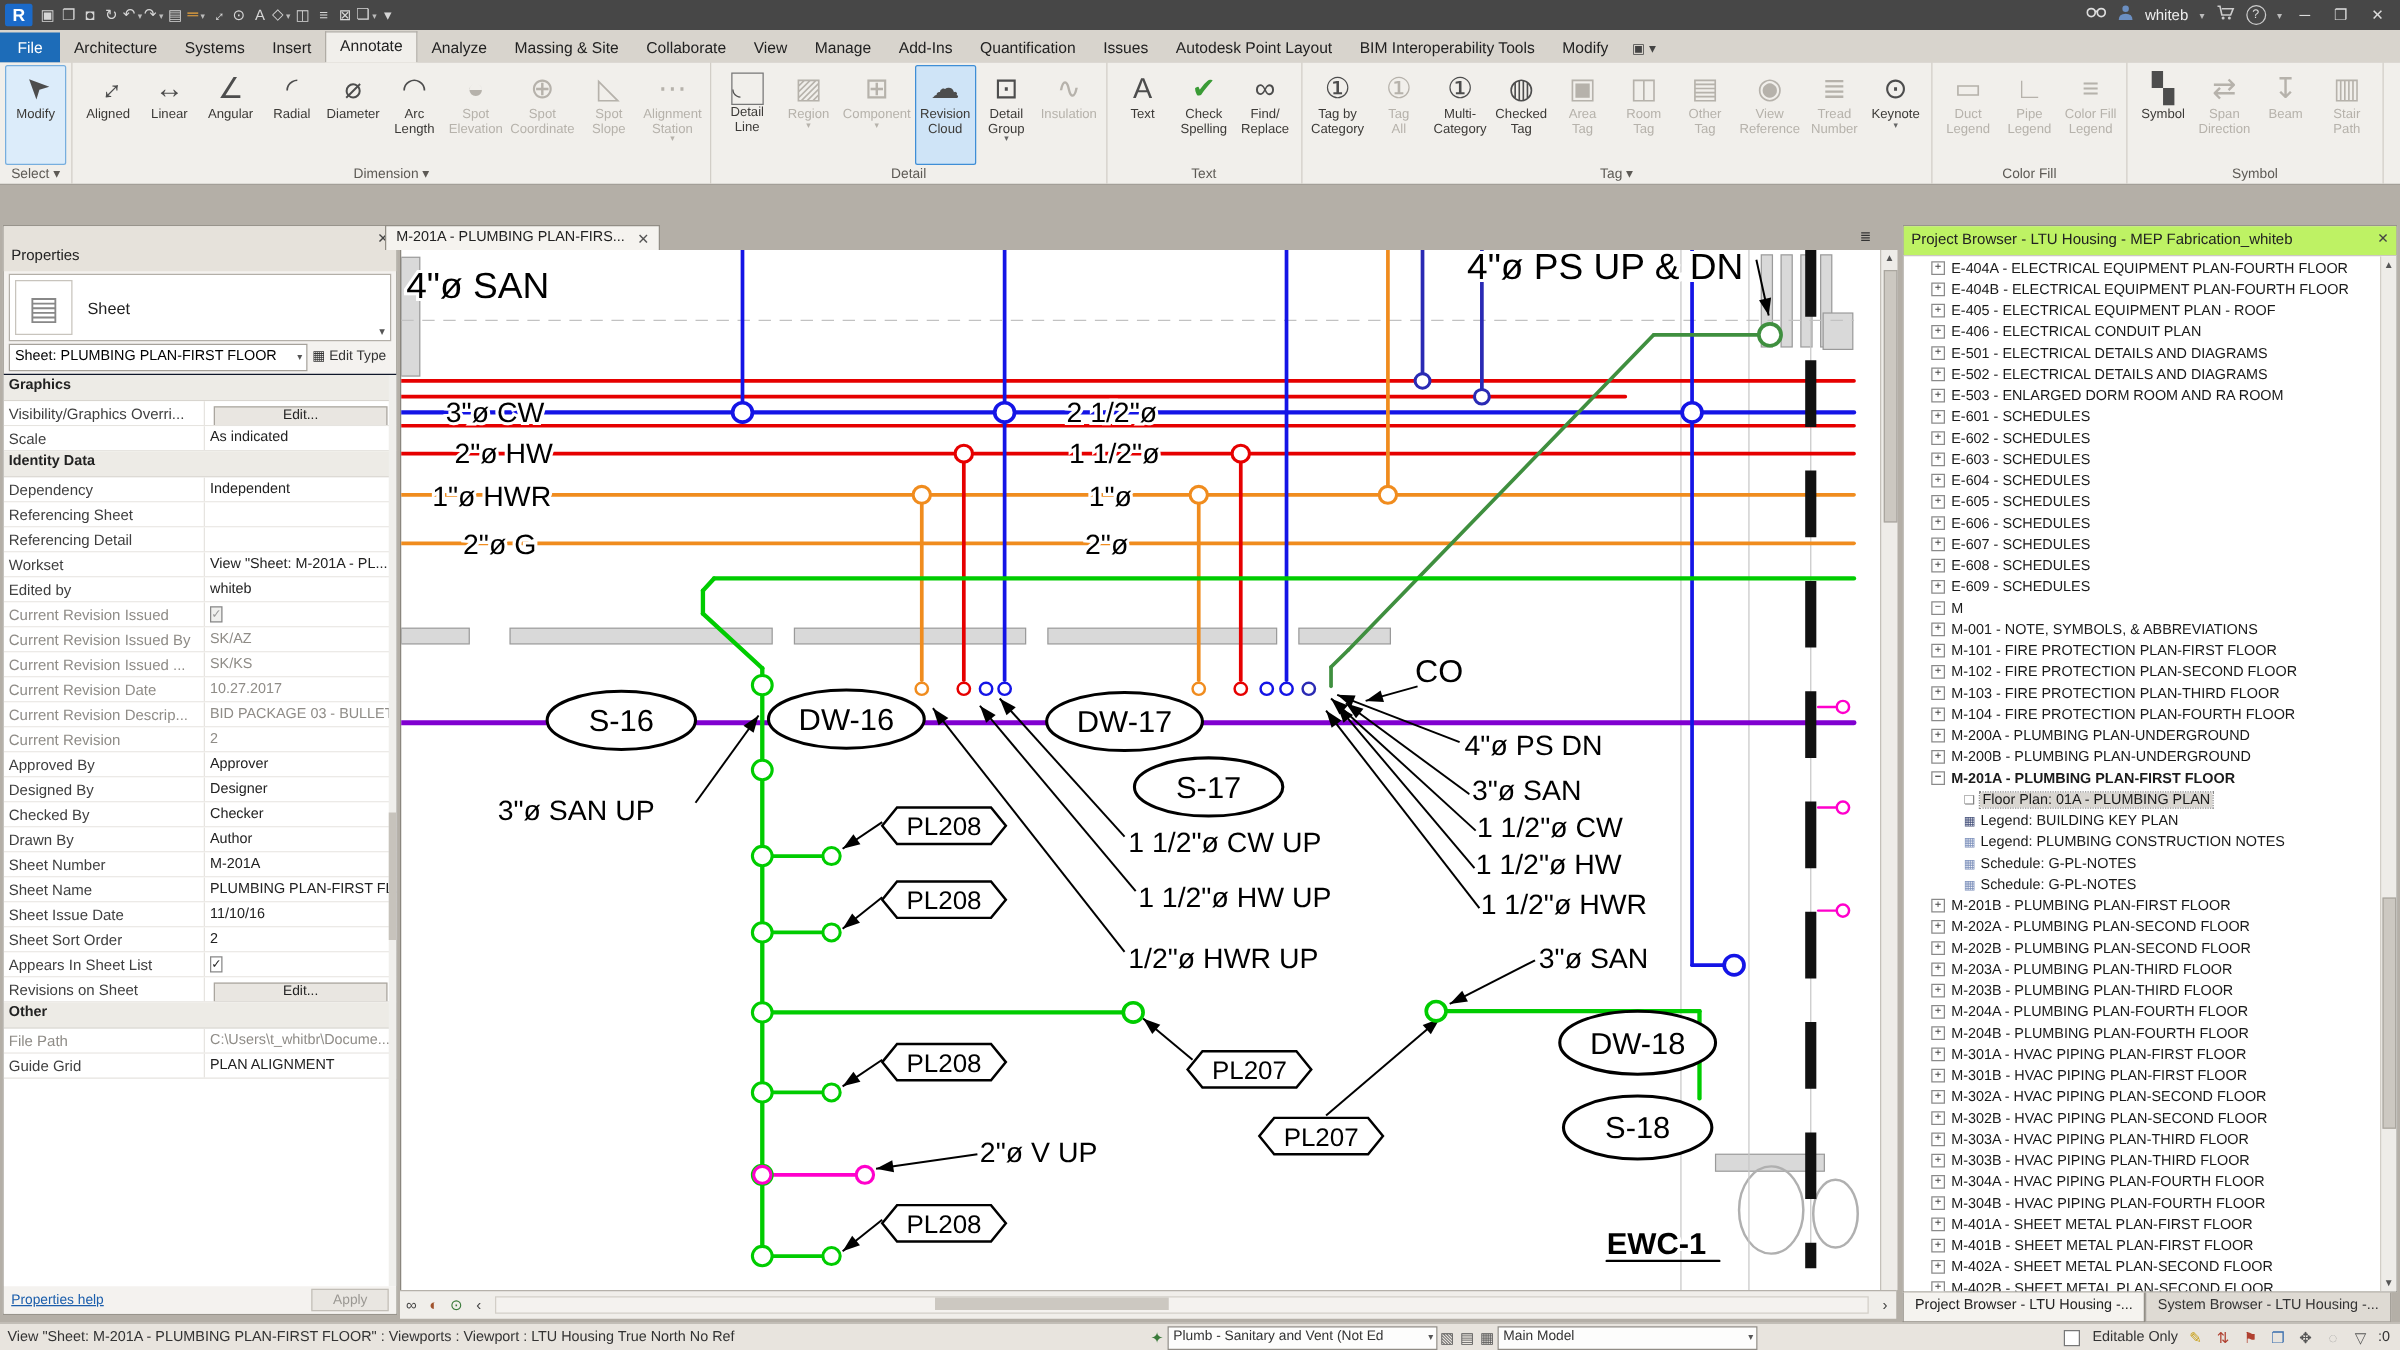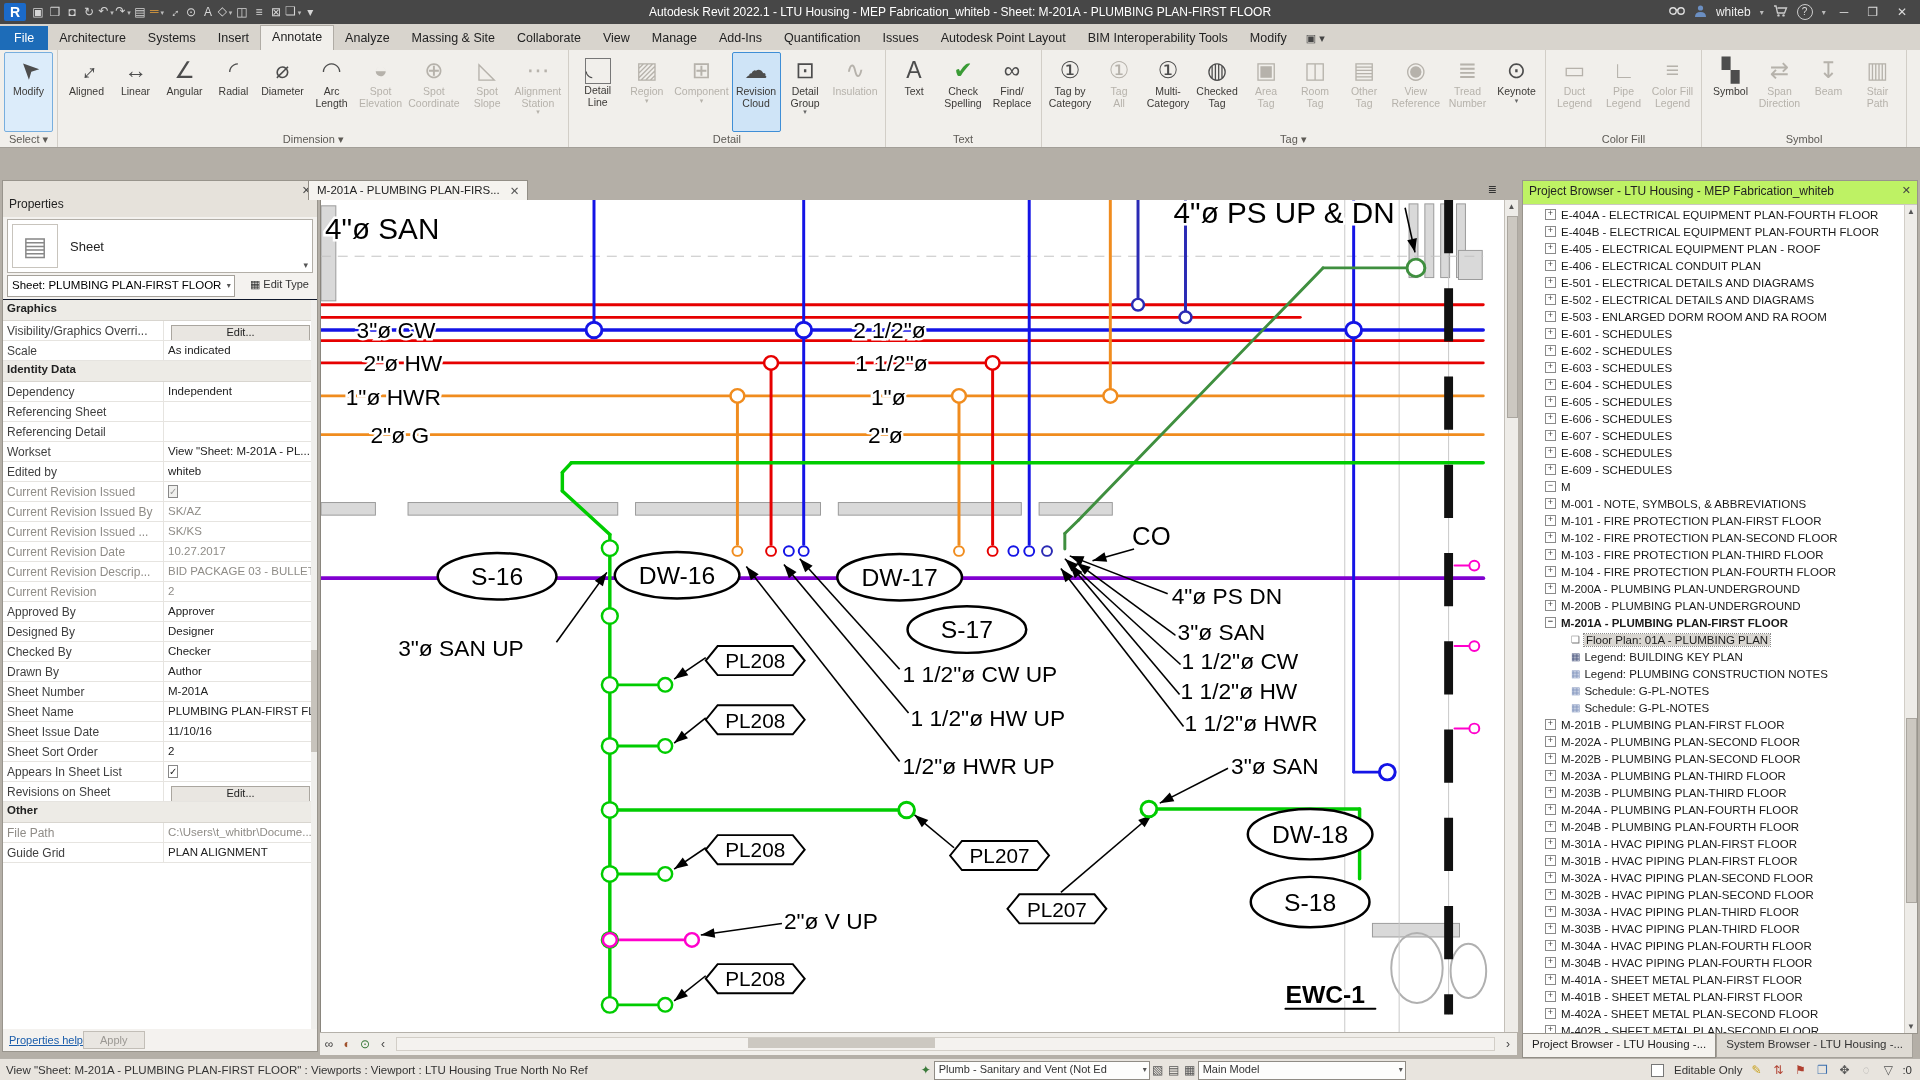--- a/index.html
+++ b/index.html
@@ -37,36 +37,36 @@
   .rbtn.act{background:#cfe4f7;border-color:#3f8ed6}
   .rbtn.sel{background:#dcecfa;border-color:#77aede}
   
   .props{left:2px;top:180px;width:316px;height:872px;background:#f4f2ef;border:1px solid #98948c;display:flex;flex-direction:column;box-sizing:border-box}
   .phdr{height:20px;background:#e6e2db;font-size:12px;color:#222;padding:16px 6px 0;position:relative}
   .phdr .x{position:absolute;right:6px;top:3px;font-size:11px;color:#444}
   .ptype{margin:2px 4px;background:#fff;border:1px solid #b3afa8;height:52px;display:flex;align-items:center;position:relative}
   .ptype .img{width:44px;height:42px;border:1px solid #c8c4bd;margin:4px;font-size:26px;color:#888;text-align:center;line-height:42px}
   .ptype .tname{font-size:13px;color:#222;margin-left:8px}
   .ptype .dd{position:absolute;right:4px;bottom:2px;font-size:9px;color:#555}
-  .pinst{display:flex;height:22px;margin:0 4px 2px;gap:11px}
+  .pinst{display:flex;height:22px;margin:0 4px 2px;gap:0}
   .pinst .sel{flex:1;border:1px solid #a5a19a;background:#fff;font-size:11.5px;padding:3px 4px;white-space:nowrap;overflow:hidden;position:relative}
   .pinst .sel .dd{position:absolute;right:3px;top:5px;font-size:8px;color:#555}
   .pinst .etype{font-size:11px;padding:3px 4px;color:#333;white-space:nowrap}
   .pgrid{flex:1;overflow:hidden;border-top:1px solid #0f172a;position:relative;background:#fff}
   .prow{display:flex;height:19px;border-bottom:1px solid #e6e4e0;background:#fff}
   .plabel{width:152px;padding:2.5px 4px 0;font-size:12px;color:#3f3f3f;white-space:nowrap;overflow:hidden}
   .pval{flex:1;padding:2.5px 4px 0;font-size:11.5px;color:#222;border-left:1px solid #e6e4e0;white-space:nowrap;overflow:hidden}
   .prow.dim .plabel,.prow.dim .pval{color:#8f8c87}
   .psec{height:18px;background:#edebe6;font-weight:bold;font-size:11.5px;color:#222;padding:2px 4px 0;border-bottom:1px solid #d8d5cf}
   .pbtn{display:block;width:95%;margin:1px auto 0;background:#e9e6e1;border:1px solid #aaa69f;font-size:11px;text-align:center;color:#222;height:14px;line-height:13px}
   .pchk{width:11px;height:11px;border:1px solid #888;font-size:10px;line-height:10px;text-align:center;margin-top:1px;color:#222;background:#fff}
   .pchk.g{color:#9a9a9a;background:#f0f0ee}
   .pscroll{position:absolute;right:0;top:0;width:6px;height:100%;background:#f0efec}
   .pscroll .th{position:absolute;left:0;width:6px;top:48%;height:14%;background:#c7c3bc}
-  .pfoot{height:22px;display:flex;align-items:center;justify-content:flex-start;padding:0 6px;background:#f4f2ef}
+  .pfoot{height:22px;display:flex;align-items:center;justify-content:space-between;padding:0 6px;background:#f4f2ef}
   .phelp{font-size:11px;color:#1a5dab;text-decoration:underline}
   .papply{font-size:11px;color:#9b9893;background:#e9e6e1;border:1px solid #c2beb7;padding:2px 16px}
   
   .viewtabs{left:308px;top:180px;width:1197px;height:20px;background:#b4afa7;display:flex}
   .vtab{background:#f5f3ef;border:1px solid #928e86;border-bottom:none;font-size:11.5px;color:#222;padding:3px 8px 0;display:flex;gap:10px}
   .vtab .x{color:#555}
   .vtabs-more{margin-left:auto;font-size:11px;color:#333;padding:3px 8px 0}
   .canvas{left:320px;top:200px;width:1184px;height:832px;background:#fff;border-left:1px solid #8a867e;box-sizing:border-box}
   .canvas svg{display:block;width:100%;height:100%}
   .vscroll{left:1504px;top:200px;width:13px;height:832px;background:#eeece8;border-left:1px solid #c4c0b9}
@@ -120,21 +120,20 @@
       <span class="qi"><span style="display:inline-block;transform:rotate(-45deg)">↔</span></span>
       <span class="qi"><span>⊙</span></span>
       <span class="qi"><span>A</span></span>
       <span class="qi"><span>◇</span><span class="dd"> ▾</span></span>
       <span class="qi"><span>◫</span></span>
       <span class="qi"><span>≡</span></span>
       <span class="qi"><span>⊠</span></span>
       <span class="qi"><span>❏</span><span class="dd"> ▾</span></span>
       <span class="qi"><span>▾</span></span>
     </div>
-  <div class="title-text">Autodesk Revit 2022.1 - LTU Housing - MEP Fabrication_whiteb - Sheet: M-201A - PLUMBING PLAN-FIRST FLOOR</div>
   <div class="tb-right">
     <span>
       <svg width="16" height="12" viewBox="0 0 16 12">
           <circle cx="4" cy="6" r="3.2" fill="none" stroke="#ddd" stroke-width="1.4"></circle>
           <circle cx="12" cy="6" r="3.2" fill="none" stroke="#ddd" stroke-width="1.4"></circle>
           <line x1="7" y1="5" x2="9" y2="5" stroke="#ddd" stroke-width="1.4"></line>
         </svg>
     </span>
     <span>
       <svg width="13" height="13" viewBox="0 0 13 13">

